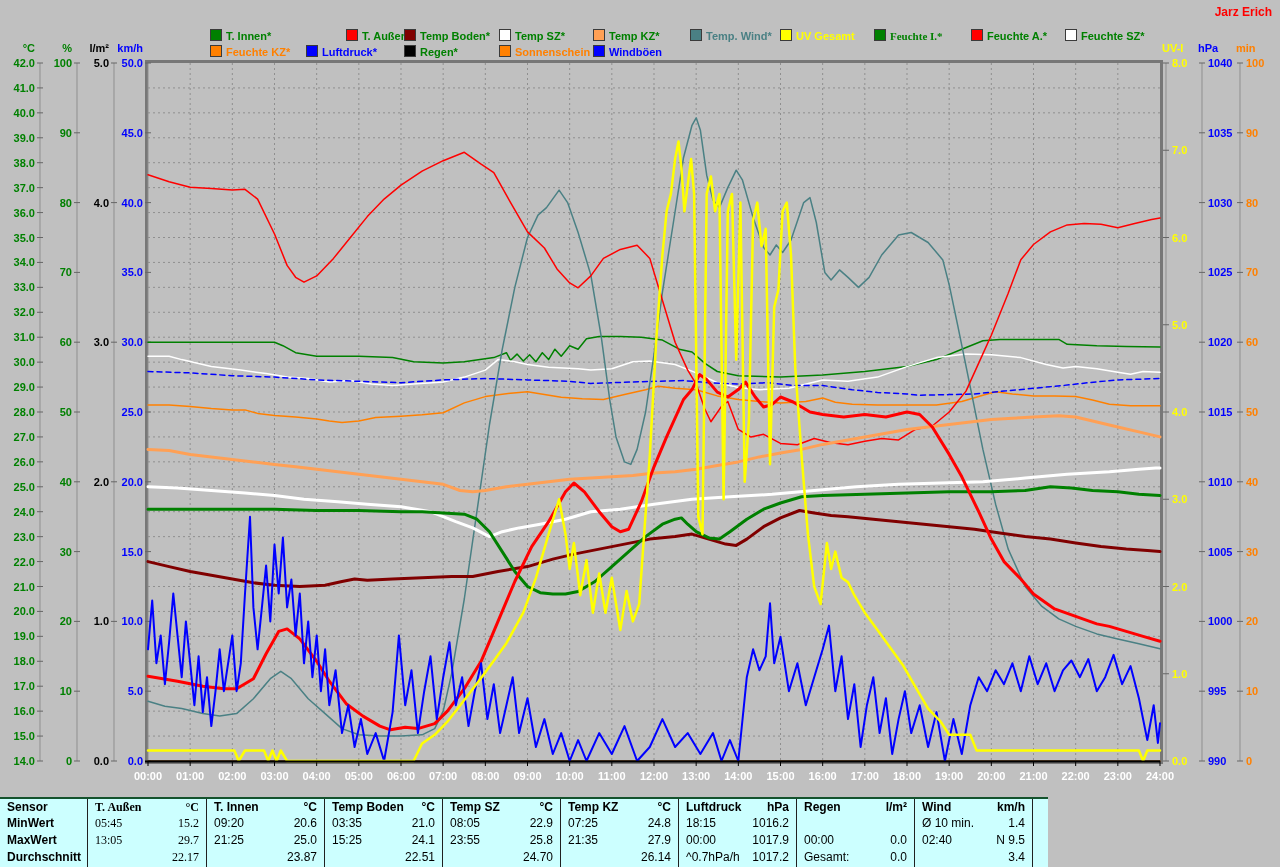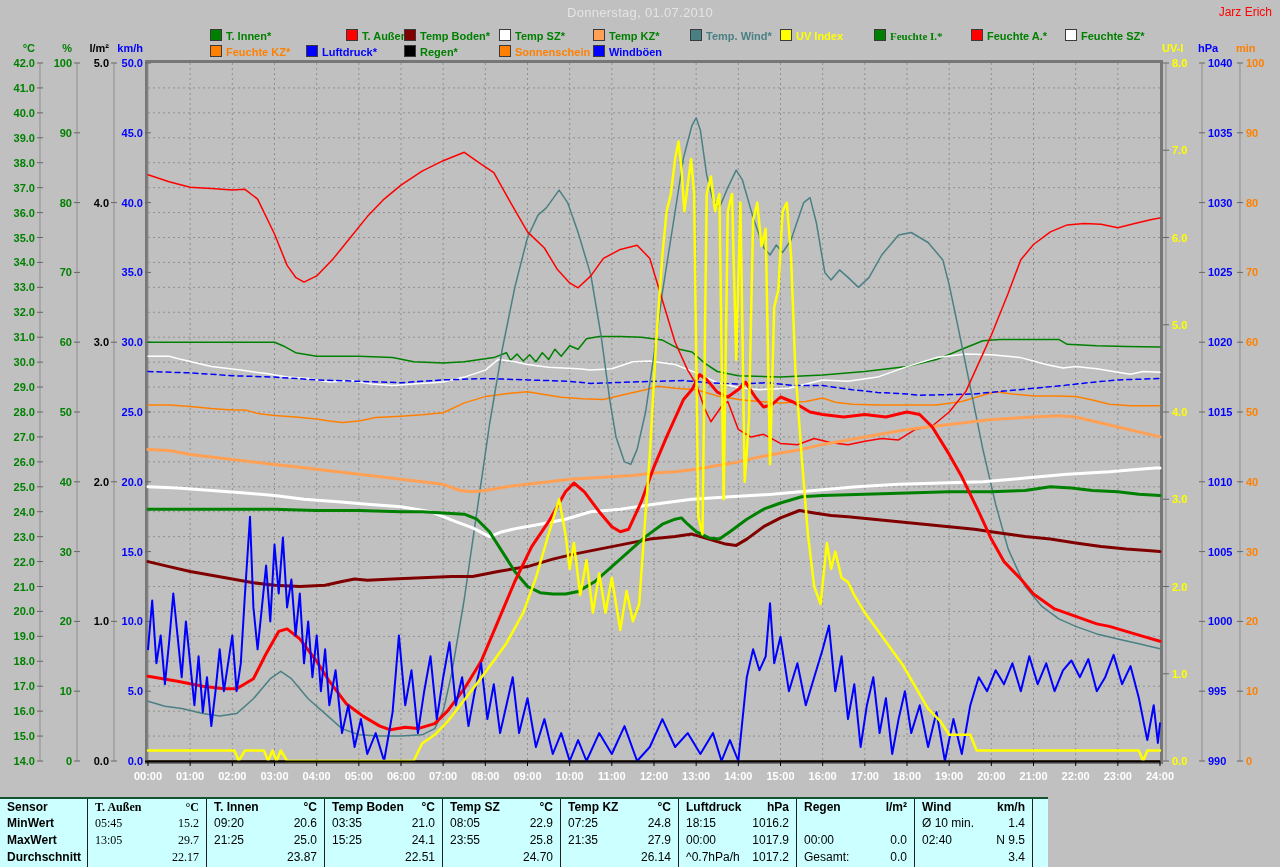--- a/index.html
+++ b/index.html
@@ -1,49 +1,48 @@
 <!DOCTYPE html>
 <html><head>
 <meta charset="utf-8">
 <style>
   html,body{margin:0;padding:0;background:#c0c0c0;}
   #page{position:relative;width:1280px;height:867px;background:#c0c0c0;overflow:hidden;
         font-family:"Liberation Sans",sans-serif;}
   #page-title{position:absolute;top:5px;left:0;width:100%;text-align:center;
         color:#e4e4e4;font-size:13px;letter-spacing:.3px;}
-  #watermark{position:absolute;top:5px;right:8px;color:#ff0000;font-size:12px;font-weight:normal;}
+  #watermark{position:absolute;top:5px;right:8px;color:#ff0000;font-size:12px;font-weight:bold;}
   .lg-item{position:absolute;height:12px;white-space:nowrap;padding-left:48px;}
   .lg-sq{display:inline-block;width:10px;height:10px;border:1px solid #3a3a3a;
         vertical-align:-1px;margin-right:4px;}
   .lg-tx{font-size:11px;font-weight:bold;}
   #chart-svg{position:absolute;left:0;top:0;}
   #chart-svg text{font-family:"Liberation Sans",sans-serif;font-size:11px;font-weight:bold;}
   #stats-table{position:absolute;left:0;top:797px;width:1048px;height:70px;background:#ccffff;
         border-top:2px solid #14532d;font-size:12px;color:#000;}
   .st-col{position:absolute;top:0;height:70px;border-right:1px solid #202020;box-sizing:border-box;}
   .st-row{position:relative;height:17px;line-height:17px;overflow:hidden;}
   .st-row.hd{height:16px;line-height:16px;font-weight:bold;}
   .st-t{position:absolute;left:7px;top:0;}
   .st-v{position:absolute;right:7px;top:0;text-align:right;}
   .st-lbl .st-t{font-weight:bold;}
 </style>
 </head>
 <body>
 
 <div id="page">
-  <div id="page-title">Donnerstag, 01.07.2010</div>
   <div id="watermark">Jarz Erich</div>
   <div id="legend">
       <div class="lg-item" style="left: 162px; top: 26px;"><span class="lg-sq" style="background: rgb(0, 128, 0);"></span><span class="lg-tx" style="color: rgb(0, 128, 0);">T. Innen*</span></div>
       <div class="lg-item" style="left: 258px; top: 26px; margin-left: 40px;"><span class="lg-sq" style="background: rgb(255, 0, 0);"></span><span class="lg-tx" style="color: rgb(0, 128, 0);">T. Außen*</span></div>
       <div class="lg-item" style="left: 356px; top: 26px;"><span class="lg-sq" style="background: rgb(128, 0, 0);"></span><span class="lg-tx" style="color: rgb(0, 128, 0); text-align: right;">Temp Boden*</span></div>
       <div class="lg-item" style="left: 451px; top: 26px;"><span class="lg-sq" style="background: rgb(255, 255, 255);"></span><span class="lg-tx" style="color: rgb(0, 128, 0);">Temp SZ*</span></div>
       <div class="lg-item" style="left: 545px; top: 26px;"><span class="lg-sq" style="background: rgb(255, 160, 85);"></span><span class="lg-tx" style="color: rgb(0, 128, 0);">Temp KZ*</span></div>
       <div class="lg-item" style="left: 642px; top: 26px;"><span class="lg-sq" style="background: rgb(74, 128, 132);"></span><span class="lg-tx" style="color: rgb(74, 128, 132);">Temp. Wind*</span></div>
-      <div class="lg-item" style="left: 732px; top: 26px;"><span class="lg-sq" style="background: rgb(255, 255, 0);"></span><span class="lg-tx" style="color: rgb(255, 255, 0);">UV Index</span></div>
+      <div class="lg-item" style="left: 732px; top: 26px;"><span class="lg-sq" style="background: rgb(255, 255, 0);"></span><span class="lg-tx" style="color: rgb(255, 255, 0);">UV Gesamt</span></div>
       <div class="lg-item" style="left: 826px; top: 26px;"><span class="lg-sq" style="background: rgb(0, 128, 0);"></span><span class="lg-tx" style="color: rgb(0, 128, 0); font-family: Liberation Serif, serif;">Feuchte I.*</span></div>
       <div class="lg-item" style="left: 923px; top: 26px;"><span class="lg-sq" style="background: rgb(255, 0, 0);"></span><span class="lg-tx" style="color: rgb(0, 128, 0);">Feuchte A.*</span></div>
       <div class="lg-item" style="left: 1017px; top: 26px;"><span class="lg-sq" style="background: rgb(255, 255, 255);"></span><span class="lg-tx" style="color: rgb(0, 128, 0);">Feuchte SZ*</span></div>
       <div class="lg-item" style="left: 162px; top: 42px;"><span class="lg-sq" style="background: rgb(255, 128, 0);"></span><span class="lg-tx" style="color: rgb(255, 128, 0);">Feuchte KZ*</span></div>
       <div class="lg-item" style="left: 258px; top: 42px;"><span class="lg-sq" style="background: rgb(0, 0, 255);"></span><span class="lg-tx" style="color: rgb(0, 0, 255);">Luftdruck*</span></div>
       <div class="lg-item" style="left: 356px; top: 42px;"><span class="lg-sq" style="background: rgb(0, 0, 0);"></span><span class="lg-tx" style="color: rgb(0, 128, 0);">Regen*</span></div>
       <div class="lg-item" style="left: 451px; top: 42px;"><span class="lg-sq" style="background: rgb(255, 128, 0);"></span><span class="lg-tx" style="color: rgb(255, 128, 0);">Sonnenschein</span></div>
       <div class="lg-item" style="left: 545px; top: 42px;"><span class="lg-sq" style="background: rgb(0, 0, 255);"></span><span class="lg-tx" style="color: rgb(0, 0, 255);">Windböen</span></div>
     </div>
   <svg id="chart-svg" width="1280" height="795" viewBox="0 0 1280 795">

